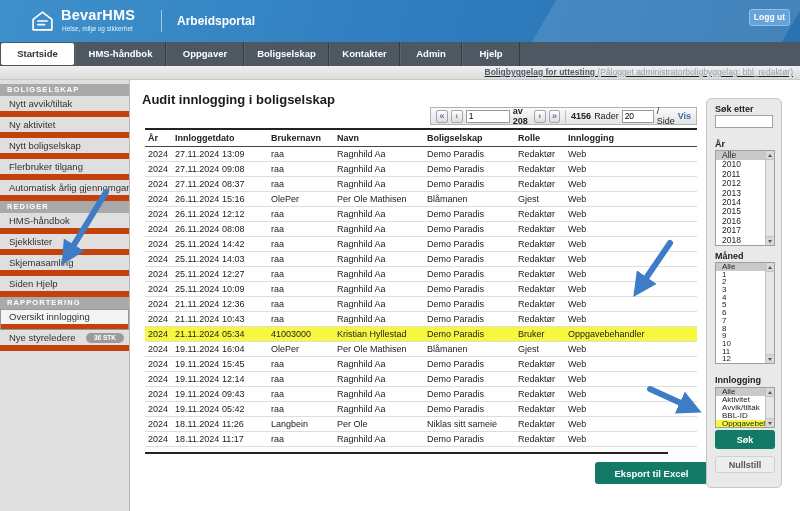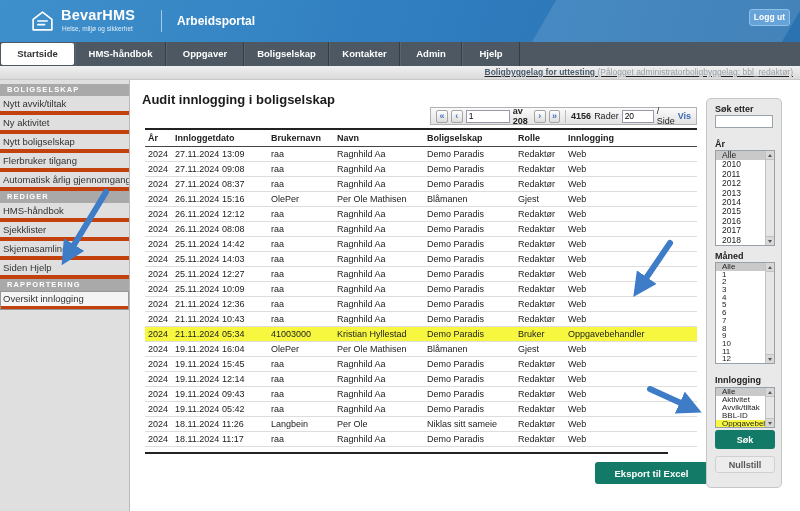--- a/index.html
+++ b/index.html
@@ -34,22 +34,22 @@
           text-align:right;padding-right:7px;font-size:8.5px;line-height:13px;text-decoration:underline;}
   #ctx-company{font-weight:bold;color:#4b5d6e;}
   #ctx-session{color:#98a0a8;}
 
   
   #sidebar{position:absolute;left:0;top:80px;width:130px;height:431px;background:#dfdfdf;
           border-right:1px solid #b9b9b9;box-sizing:border-box;}
   #sidebar .menu{margin-top:4px;}
   .sec-h{height:12px;line-height:12px;background:#a9a9a9;color:#fff;font-size:7.5px;font-weight:bold;
          letter-spacing:1.1px;padding-left:7px;}
-  .sb-item{position:relative;height:15px;line-height:15px;border-bottom:4px solid #c2410c;
-           padding-left:3px;font-size:9.5px;color:#333;cursor:pointer;white-space:nowrap;overflow:hidden;}
+  .sb-item{position:relative;height:15px;line-height:15px;border-bottom:6px solid #c2410c;
+           padding-left:9px;font-size:9.5px;color:#333;cursor:pointer;white-space:nowrap;overflow:hidden;}
   .sb-item.current{background:#f4f4f4;outline:1px solid #979797;outline-offset:-1px;}
   .badge{position:absolute;right:5px;top:2.5px;background:#9b9b9b;color:#fff;font-size:6.5px;
          font-weight:bold;line-height:10px;padding:0 8px;border-radius:6px;}
 
   
   #main-title{position:absolute;left:142px;top:92px;font-size:13px;font-weight:bold;color:#1b1b1b;}
 
   #pag{position:absolute;left:430px;top:107px;width:267px;height:18px;box-sizing:border-box;
        border:1px solid #b2b2b2;background:linear-gradient(#fbfbfb,#e2e2e2);display:flex;
        align-items:center;gap:3px;padding:0 5px;font-size:9px;color:#222;}
@@ -193,20 +193,24 @@
           
         </div>
         </div>
       <div class="sec-h">RAPPORTERING</div>
       <div>
 
       <div class="sb-item current">
           <span class="sb-label">Oversikt innlogging</span>
           
         </div>
+          <div class="sb-item">
+          <span class="sb-label">Nye styreledere</span>
+          <span class="badge">36 STK</span>
+        </div>
         </div>
     </div>
   </div>
 
   <div id="main-title">Audit innlogging i boligselskap</div>
 
   <div id="pag">
     <button class="pbtn">«</button>
     <button class="pbtn">‹</button>
     <input id="page-input" value="1" style="">

